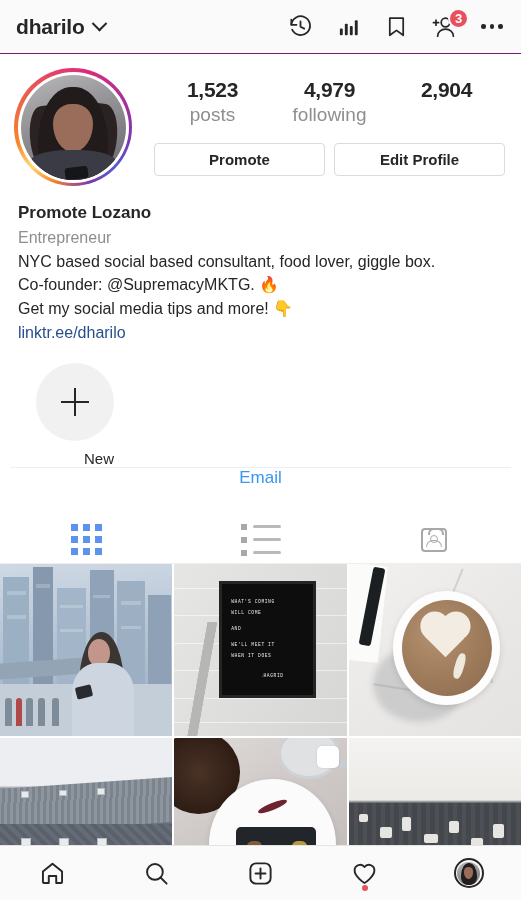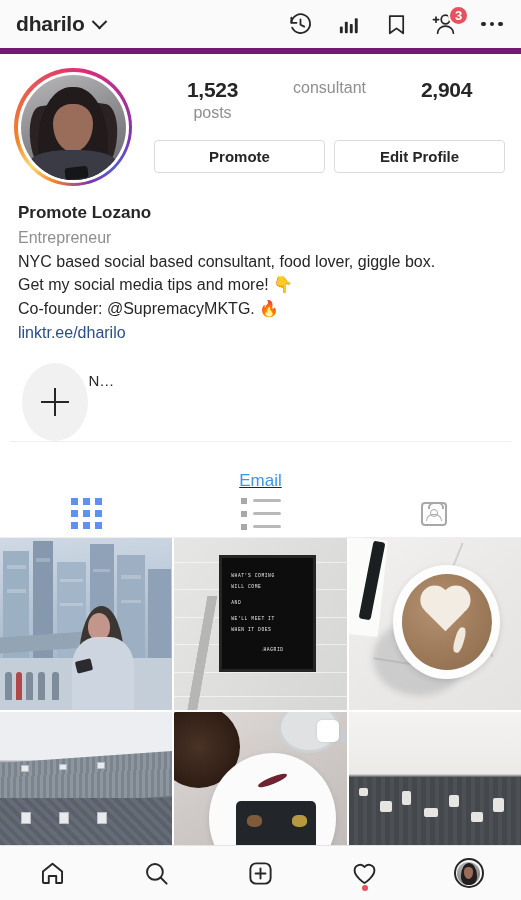--- a/index.html
+++ b/index.html
@@ -12,21 +12,21 @@
     -webkit-font-smoothing:antialiased;
   }
   .screen { width:521px; height:900px; position:relative; display:flex; flex-direction:column; background:#fff; }
 
   
   .header {
     height:54px; flex:0 0 54px;
     display:flex; align-items:center;
     padding:0 16px;
     background:#fafafa;
-    border-bottom:6px solid #701a75;
+    border-bottom:1px solid #701a75;
   }
   .username-btn { display:flex; align-items:center; gap:9px; cursor:pointer; }
   .username-txt { font-size:21px; font-weight:bold; letter-spacing:-.2px; color:#262626; }
   .chev { width:11px; height:11px; border-right:2px solid #262626; border-bottom:2px solid #262626;
           transform:rotate(45deg) translate(-2px,-2px); }
   .hspacer { flex:1; }
   .hicons { display:flex; align-items:center; gap:22px; }
   .hicon { position:relative; display:flex; align-items:center; justify-content:center; cursor:pointer; width:26px; height:28px;}
   .badge {
     position:absolute; top:-5px; right:-12px;
@@ -62,39 +62,39 @@
              background:#9a6d5b; border-radius:46% 46% 50% 50%/40% 40% 60% 60%; }
   .pp-body { position:absolute; left:8%; bottom:0; width:84%; height:28%;
              background:#3a3b45; border-radius:44% 44% 0 0; }
   .pp-phone { position:absolute; left:42%; bottom:1%; width:22%; height:11%;
               background:#16161a; border-radius:3px; transform:rotate(-7deg); }
 
   .stats-col { flex:1; padding-left:22px; padding-top:10px; }
   .stats { display:flex; }
   .stat { flex:1; text-align:center; cursor:pointer; }
   .stat-num { font-size:21px; font-weight:bold; color:#262626; line-height:1.18; letter-spacing:-.3px; }
-  .stat-lbl { font-size:16px; color:#8e8e8e; line-height:1.3; }
+  .stat-lbl { font-size:19px; color:#8e8e8e; line-height:1.3; }
   .btn-row { display:flex; gap:9px; margin-top:16px; }
   .btn {
     flex:1; height:33px; border:1px solid #dbdbdb; border-radius:4px;
     background:#fff; font-size:15px; font-weight:bold; color:#262626;
     display:flex; align-items:center; justify-content:center; cursor:pointer;
     font-family:"Liberation Sans", sans-serif;
   }
 
   
   .bio { padding:14px 16px 0 18px; }
   .bio-name { font-size:17px; font-weight:bold; color:#262626; line-height:1.5; }
   .bio-cat { font-size:16px; color:#8e8e8e; line-height:1.5; }
   .bio-line { font-size:16px; color:#262626; line-height:1.48; }
   .bio-link { font-size:16px; color:#274f8c; line-height:1.5; cursor:pointer; display:inline-block;text-align:center; }
 
   
   .highlights { display:flex; gap:24px; padding:18px 0 0 22px; }
-  .hl { width:92px; display:flex; align-items:flex-start; cursor:pointer; }
+  .hl { width:92px; display:flex; flex-direction:column; align-items:flex-end; cursor:pointer; }
   .hl-circle { width:78px; height:78px; border-radius:50%; display:flex; align-items:center; justify-content:center; }
   .hl-new { background:#f1f1f1; }
   .plus { position:relative; width:28px; height:28px; }
   .plus:before,.plus:after { content:""; position:absolute; background:#262626; }
   .plus:before { left:50%; top:0; width:2px; height:28px; margin-left:-1px; }
   .plus:after { top:50%; left:0; height:2px; width:28px; margin-top:-1px; }
   .hl-cover { border:1px solid #dbdbdb; padding:3px; }
   .hl-thumb { width:100%; height:100%; border-radius:50%; overflow:hidden; position:relative; background:#fbfcfb; }
   .th-top { position:absolute; top:4%; left:0; right:0; height:26%; background:#fdfdfd; }
   .th-l1 { position:absolute; top:12%; left:16%; width:62%; height:3%; background:#b9c4c0; }
@@ -106,21 +106,21 @@
   .th-circles { position:absolute; top:52%; left:7%; right:7%; height:17%; display:flex; justify-content:space-between; }
   .th-circles i { width:18%; height:100%; border-radius:50%; background:#d3dedb; display:block; }
   .th-f1 { position:absolute; bottom:19%; left:40%; width:20%; height:3%; background:#9ec3e8; }
   .th-f2 { position:absolute; bottom:10%; left:44%; width:12%; height:4%; background:#e2e8e6; }
   .th-f3 { position:absolute; bottom:3%; left:30%; width:40%; height:3.5%; background:#2e3432; border-radius:2px; }
   .hl-label { font-size:15px; color:#262626; margin-top:9px; text-align:center;
               white-space:nowrap; overflow:hidden; text-overflow:ellipsis; max-width:100%; }
 
   
   .sep { height:1px; background:#efefef; margin:0 10px; }
-  .email-row { height:49px; display:flex; align-items:flex-end; justify-content:center; cursor:pointer;text-decoration:underline; }
+  .email-row { height:49px; display:flex; align-items:flex-start; justify-content:center; cursor:pointer; }
   .email-txt { font-size:17px; color:#3897f0; font-weight:normal; }
 
   
   .tabs { height:47px; display:flex; border-bottom:1px solid #efefef; }
   .tab { flex:1; display:flex; align-items:center; justify-content:center; cursor:pointer; }
   .grid-ico { display:grid; grid-template-columns:repeat(3,7px); grid-template-rows:repeat(3,7px); gap:5px; }
   .grid-ico i { width:7px; height:7px; background:#5d93ec; display:block; }
   .list-ico { display:flex; flex-direction:column; gap:7px; }
   .list-ico div { display:flex; align-items:center; gap:6px; }
   .list-ico div i { width:6px; height:6px; background:#a8a8a8; display:block; }
@@ -307,39 +307,40 @@
       </div>
     </div>
 
     <div class="stats-col">
       <div class="stats">
         <div class="stat">
           <div class="stat-num">1,523</div>
           <div class="stat-lbl">posts</div>
         </div>
         <div class="stat">
-          <div class="stat-lbl">consultant</div>
+          <div class="stat-num">4,979</div>
+          <div class="stat-lbl">following</div>
         </div>
         <div class="stat">
           <div class="stat-num">2,904</div>
         </div>
       </div>
       <div class="btn-row">
         <div class="btn">Promote</div>
         <div class="btn">Edit Profile</div>
       </div>
     </div>
   </div>
 
   <div class="bio">
     <div class="bio-name">Promote Lozano</div>
     <div class="bio-cat">Entrepreneur</div>
     <div class="bio-line">NYC based social based consultant, food lover, giggle box.</div>
+    <div class="bio-line">Co-founder: @SupremacyMKTG. 🔥</div>
     <div class="bio-line">Get my social media tips and more! 👇</div>
-    <div class="bio-line">Co-founder: @SupremacyMKTG. 🔥</div>
     <a class="bio-link">linktr.ee/dharilo</a>
   </div>
 
   <div class="highlights">
     <div class="hl">
       <div class="hl-circle hl-new">
         <span class="plus"></span>
       </div>
       <div class="hl-label">New</div>
     </div>

